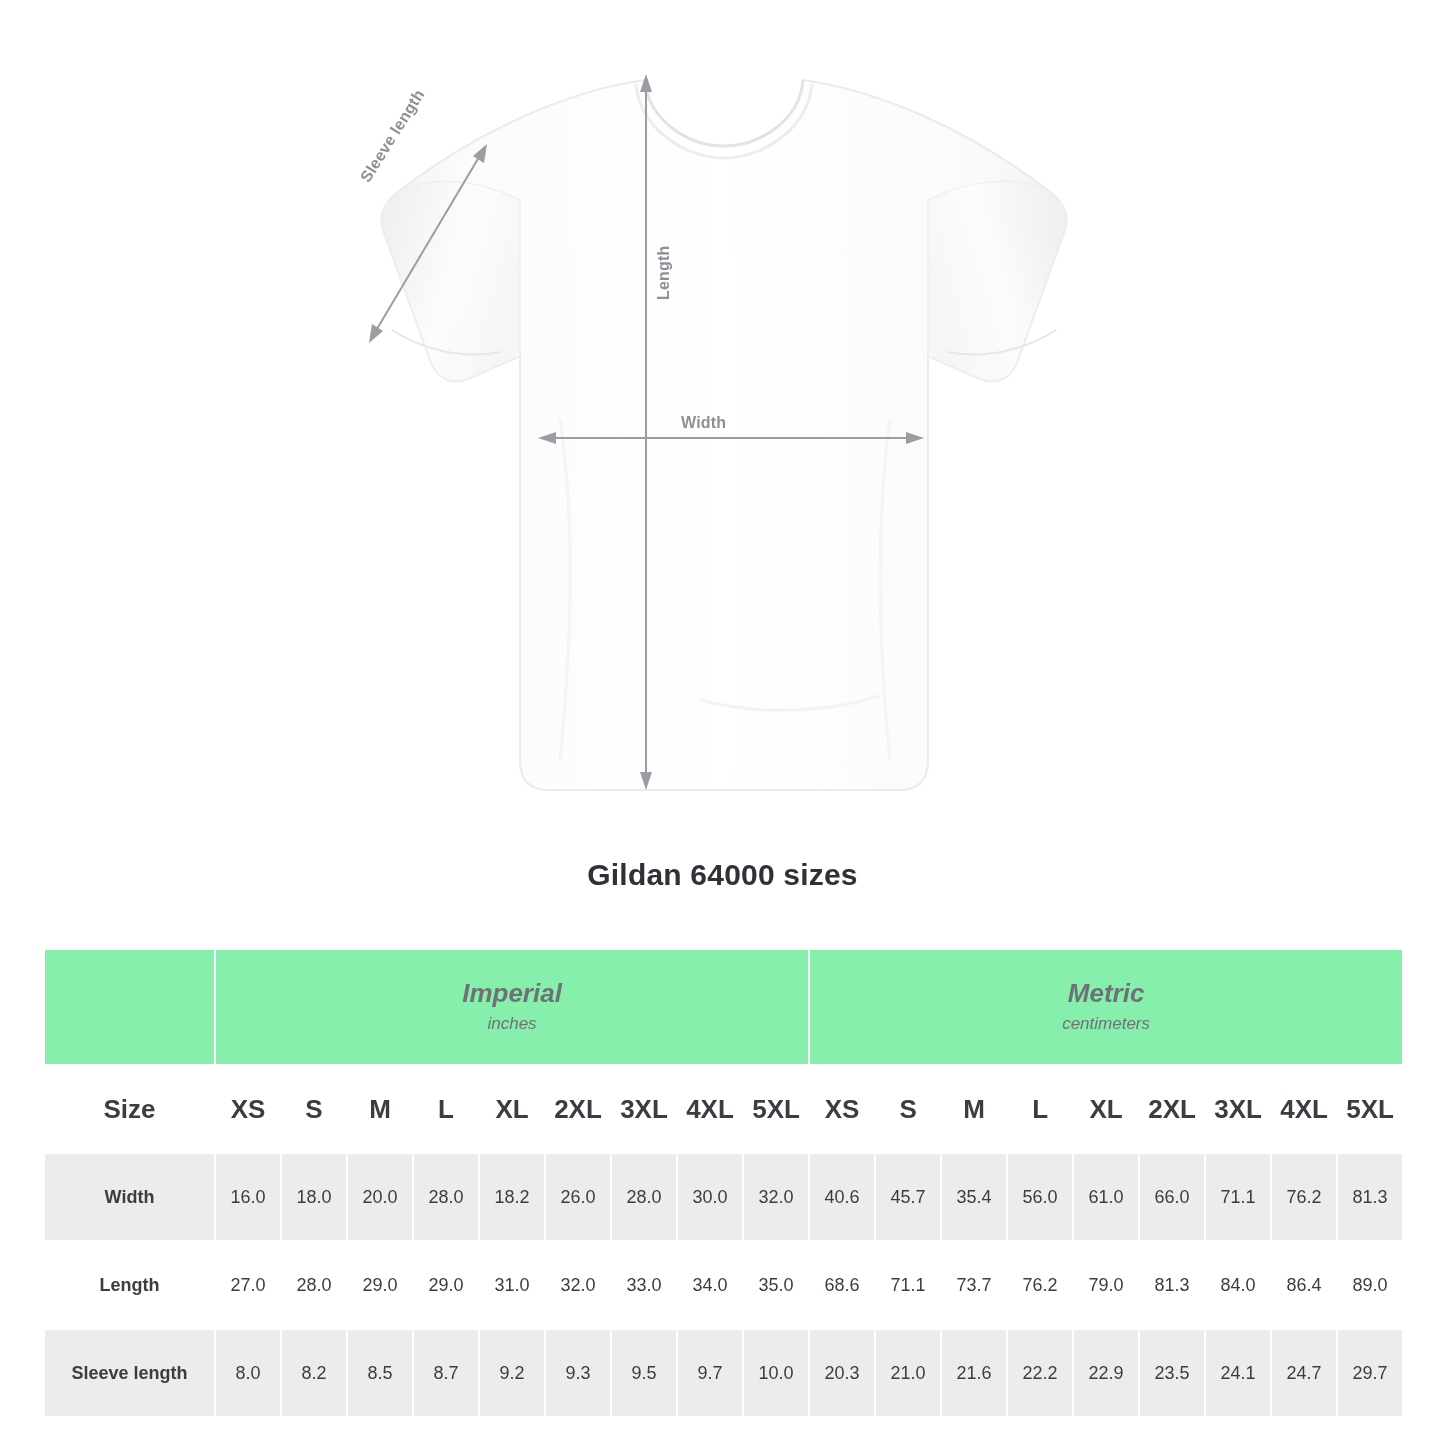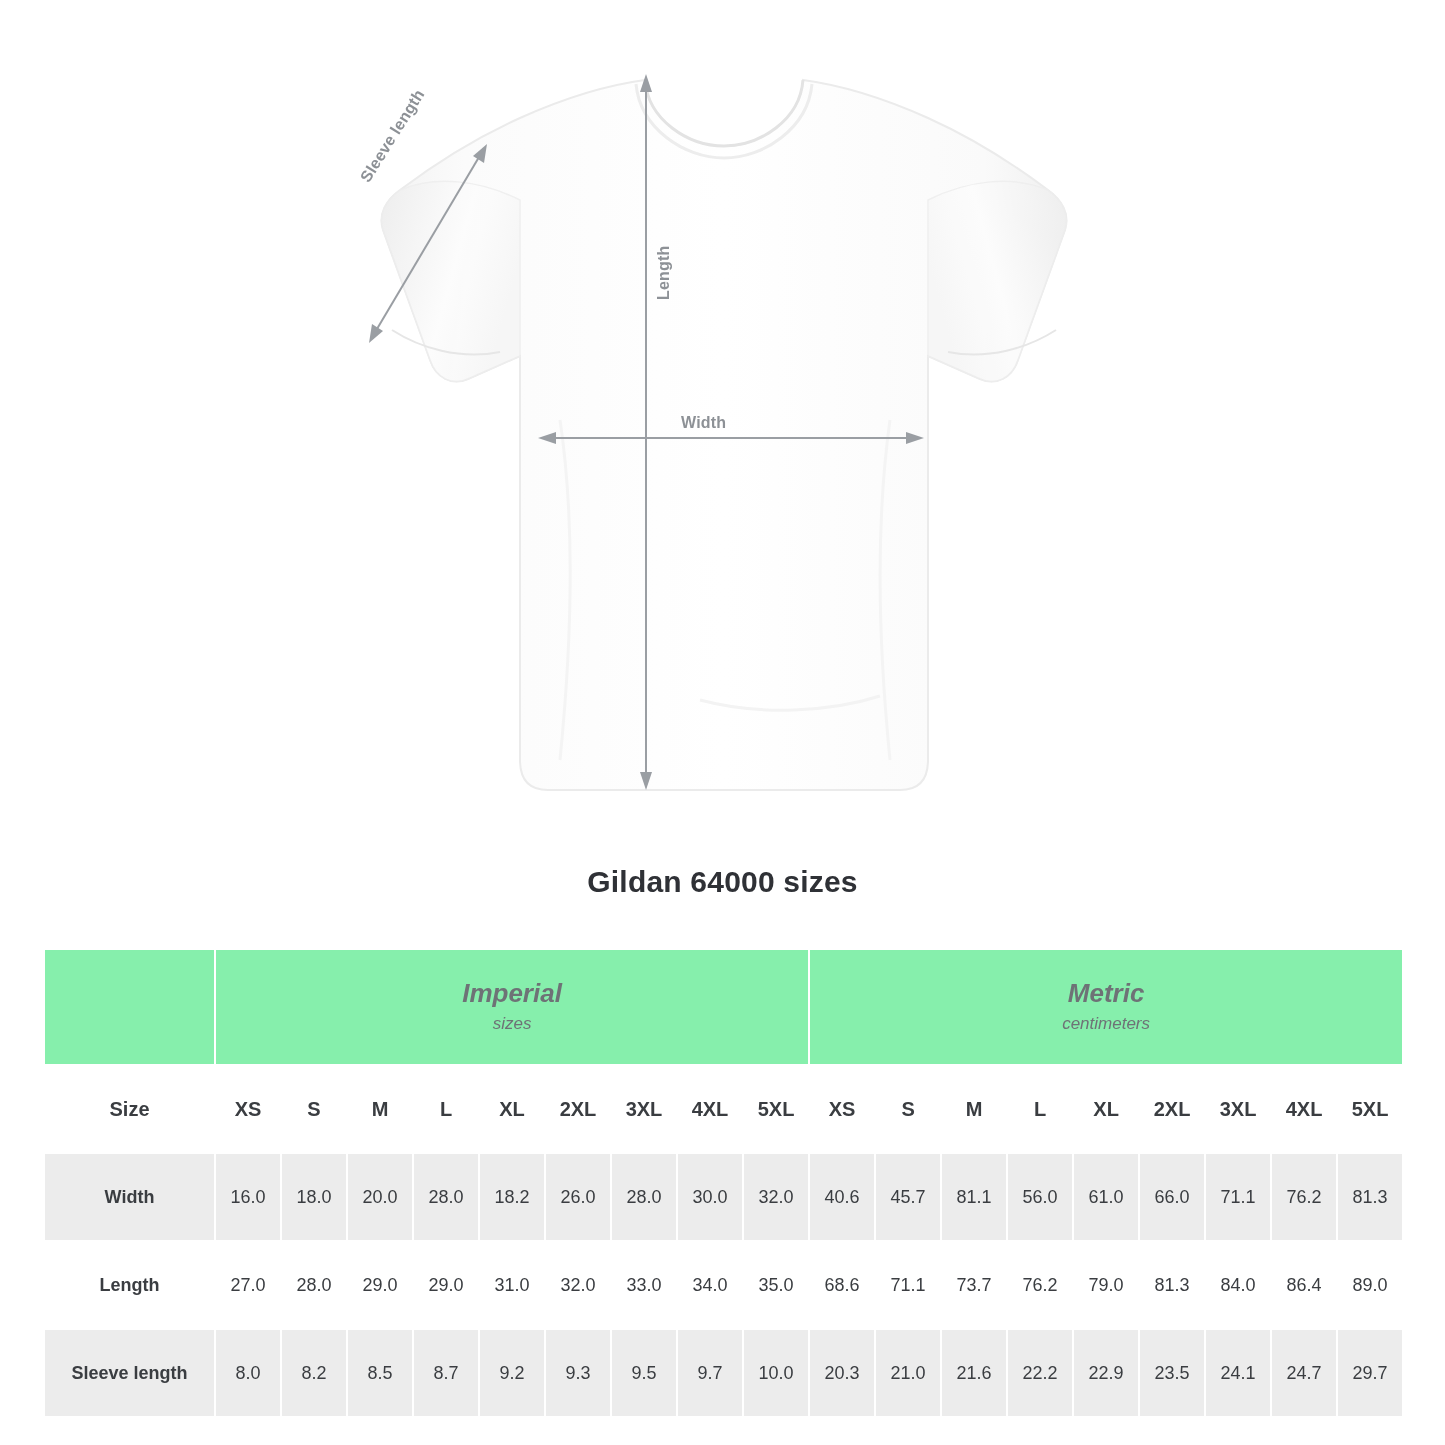--- a/index.html
+++ b/index.html
@@ -58,21 +58,21 @@
     left: 681px;
     top: 414px;
   }
 
   
   .chart-title {
     text-align: center;
     font-size: 30px;
     font-weight: bold;
     color: #2f3136;
-    margin: 15px;
+    margin: 8px;
     padding-top: 30px;
     letter-spacing: 0.2px;
   }
   .chart-note {
     text-align: center;
     font-size: 17px;
     font-style: italic;
     color: #6e7276;
     margin: 0;
     padding-top: 16px;
@@ -112,21 +112,21 @@
   .unit-head .unit-sub {
     font-size: 17px;
     font-style: italic;
     color: #6e7276;
     line-height: 1.6;
   }
 
   tr.row-head td {
     background: #ffffff;
     height: 84px;
-    font-size: 20px;
+    font-size: 26px;
     font-weight: bold;
     color: #3a3d41;
   }
   tr.row-head td.rowlabel {
     font-weight: bold;
   }
 
   tr.row-shade td { background: #ececec; }
   tr.row-plain td { background: #ffffff; }
 
@@ -250,21 +250,21 @@
           <col style="width:66px">
         <col style="width:66px">
           <col style="width:66px">
           <col style="width:66px">
       </colgroup>
       <tbody>
         <tr>
           <td class="unit-head"></td>
           <td class="unit-head" colspan="9">
             <div class="unit-name">Imperial</div>
-            <div class="unit-sub">sizes</div>
+            <div class="unit-sub">inches</div>
           </td>
           <td class="unit-head" colspan="9">
             <div class="unit-name">Metric</div>
             <div class="unit-sub">centimeters</div>
           </td>
         </tr>
 
         <tr class="row-head">
           <td class="rowlabel">Size</td>
           <td>XS</td>
@@ -293,21 +293,21 @@
           <td class="val">18.0</td>
           <td class="val">20.0</td>
           <td class="val">28.0</td>
           <td class="val">18.2</td>
           <td class="val">26.0</td>
           <td class="val">28.0</td>
           <td class="val">30.0</td>
           <td class="val">32.0</td>
           <td class="val">40.6</td>
           <td class="val">45.7</td>
-          <td class="val">81.1</td>
+          <td class="val">35.4</td>
           <td class="val">56.0</td>
           <td class="val">61.0</td>
           <td class="val">66.0</td>
           <td class="val">71.1</td>
           <td class="val">76.2</td>
           <td class="val">81.3</td>
         </tr>
 
         <tr class="row-plain">
           <td class="rowlabel">Length</td>

